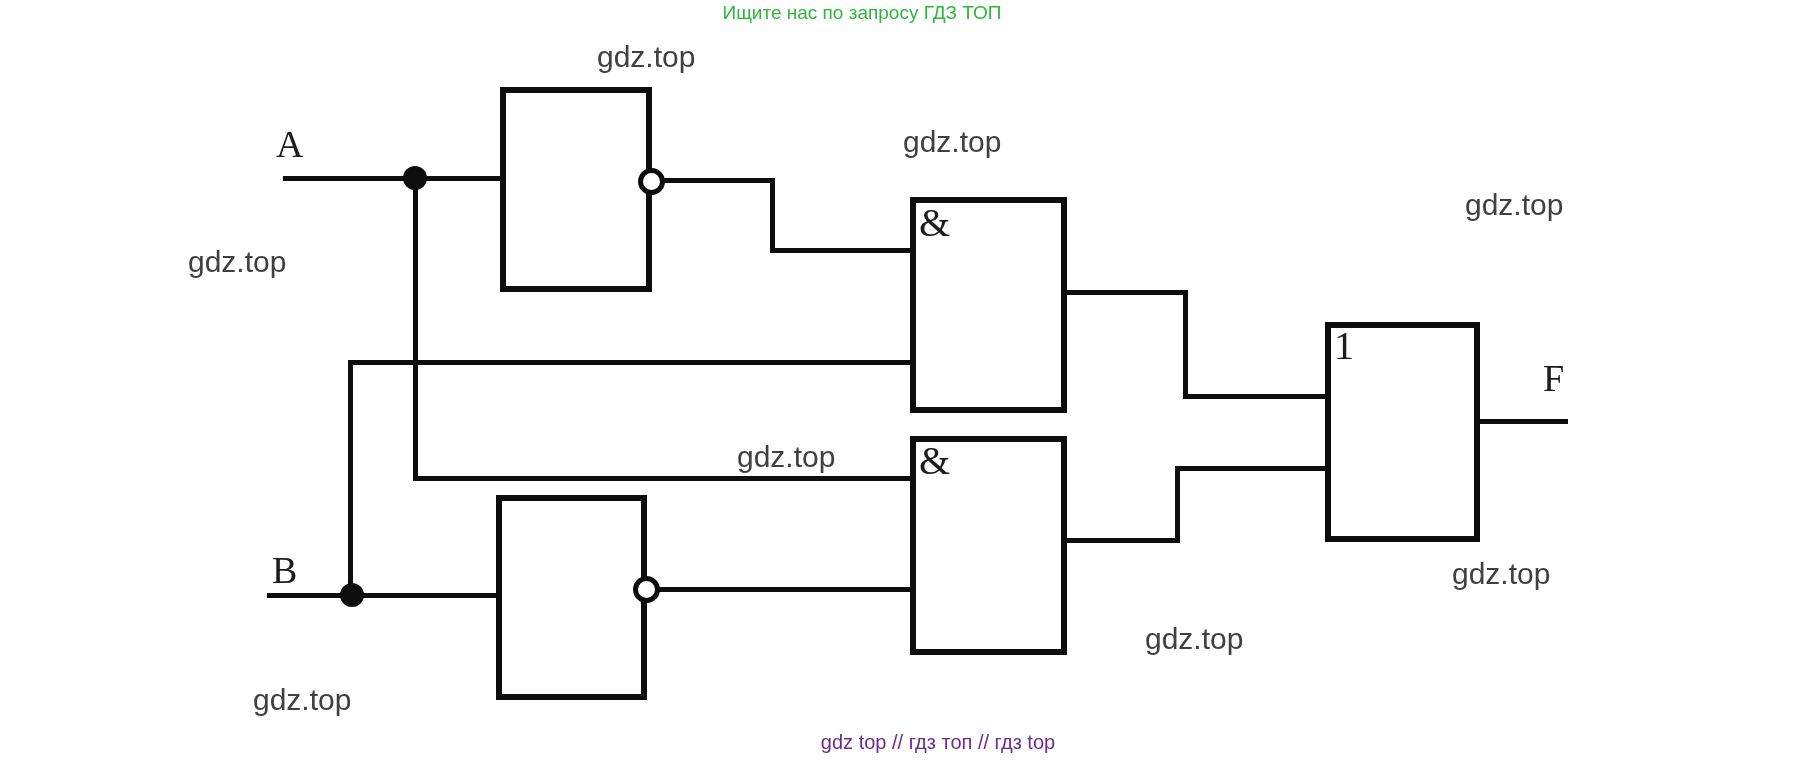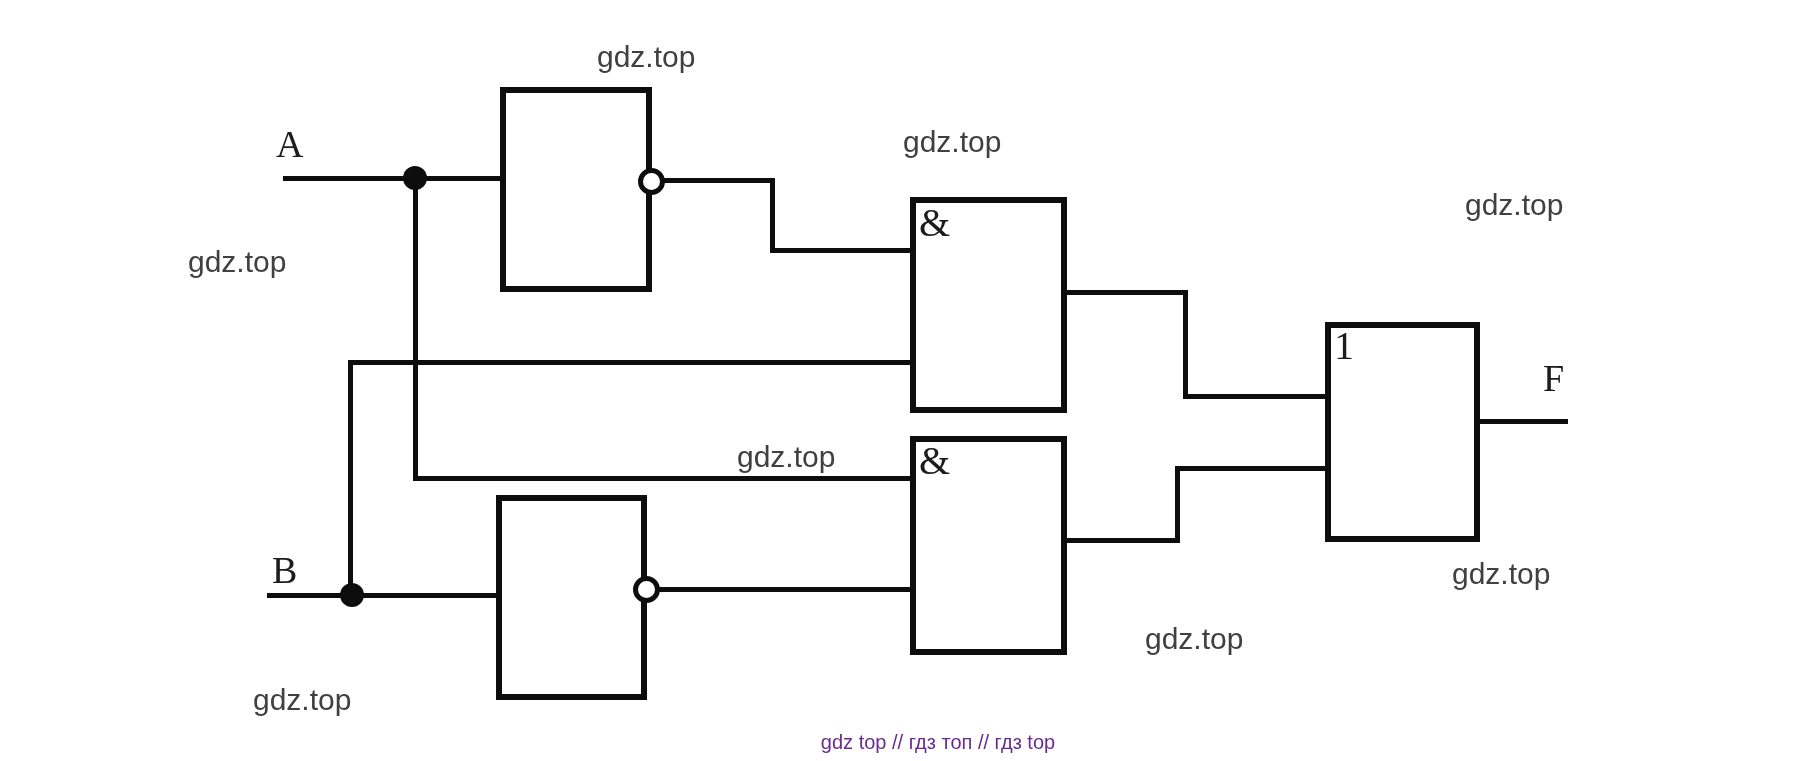--- a/index.html
+++ b/index.html
@@ -76,20 +76,21 @@
     line-height: 1;
     color: #404040;
     white-space: nowrap;
   }
 </style>
 </head>
 <body>
 
 <div id="canvas">
 
+  <div id="header-text" class="banner">Ищите нас по запросу ГДЗ ТОП</div>
 
   <div class="wire" style="left:283px; top:176px; width:217px; height:5px;"></div>
 
   <div class="wire" style="left:413px; top:178px; width:5px; height:303px;"></div>
 
   <div class="wire" style="left:413px; top:476px; width:497px; height:5px;"></div>
 
   <div class="wire" style="left:663px; top:178px; width:112px; height:5px;"></div>
   <div class="wire" style="left:770px; top:178px; width:5px; height:75px;"></div>
   <div class="wire" style="left:770px; top:248px; width:140px; height:5px;"></div>

